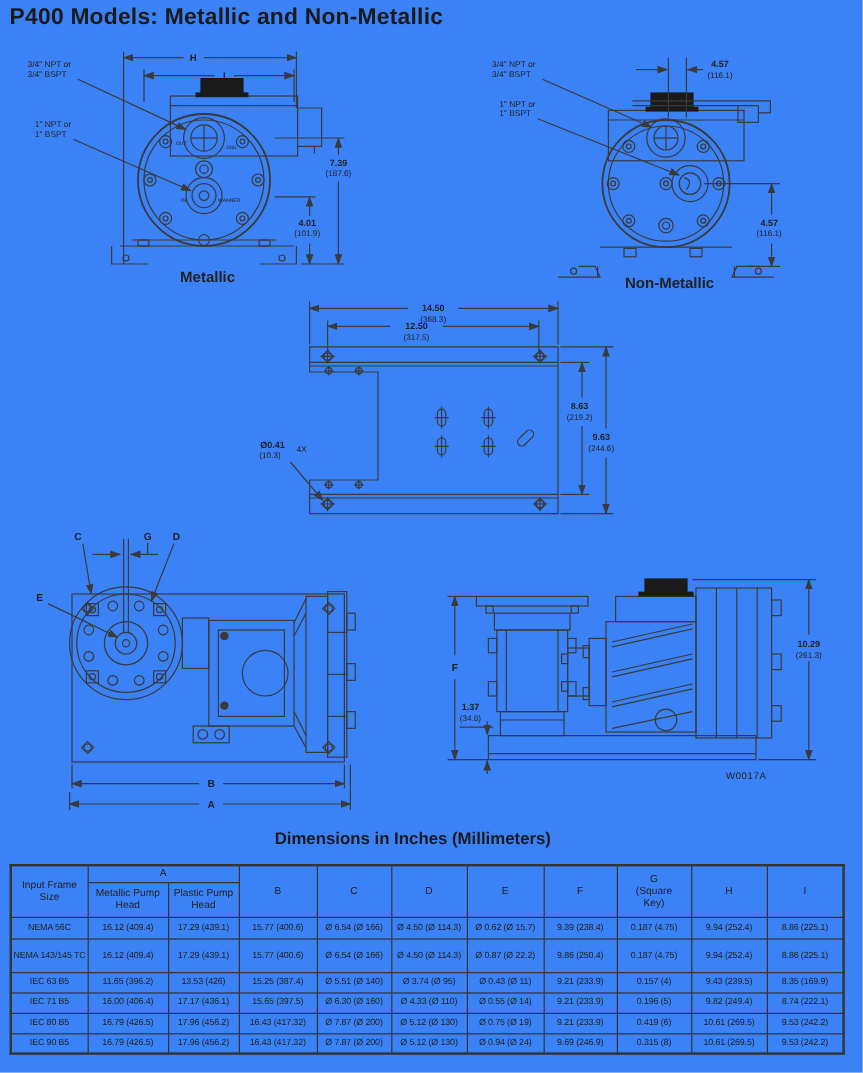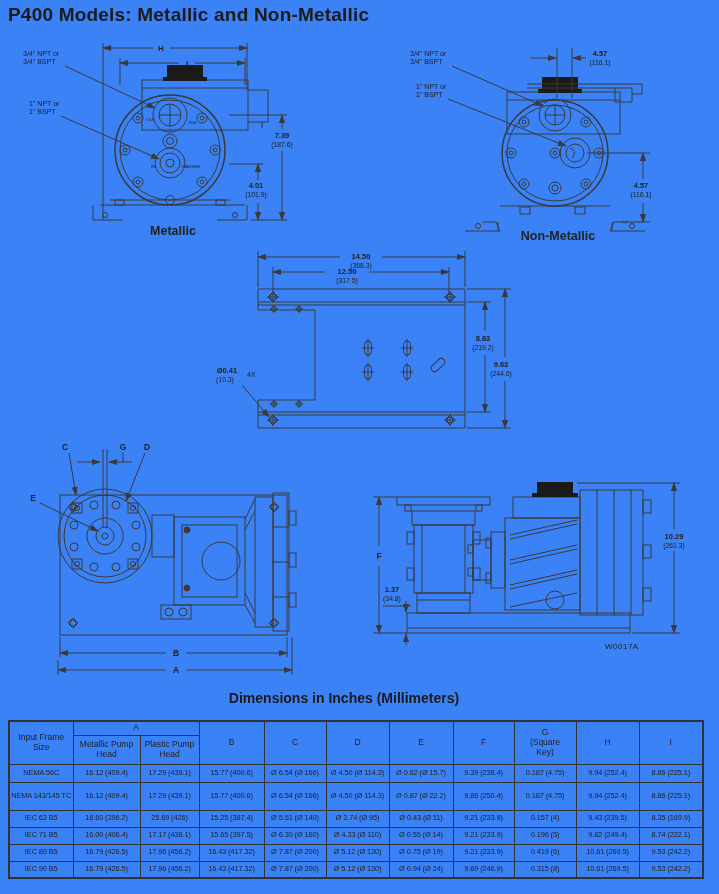--- a/index.html
+++ b/index.html
@@ -501,22 +501,22 @@
         <td>Ø 6.54 (Ø 166)</td>
         <td>Ø 4.50 (Ø 114.3)</td>
         <td>Ø 0.87 (Ø 22.2)</td>
         <td>9.86 (250.4)</td>
         <td>0.187 (4.75)</td>
         <td>9.94 (252.4)</td>
         <td>8.86 (225.1)</td>
       </tr>
       <tr class="r-s">
         <td>IEC 63 B5</td>
-        <td>18.60 (396.2)</td>
-        <td>25.69 (426)</td>
+        <td>11.65 (396.2)</td>
+        <td>13.53 (426)</td>
         <td>15.25 (387.4)</td>
         <td>Ø 5.51 (Ø 140)</td>
         <td>Ø 3.74 (Ø 95)</td>
         <td>Ø 0.43 (Ø 11)</td>
         <td>9.21 (233.9)</td>
         <td>0.157 (4)</td>
         <td>9.43 (239.5)</td>
         <td>8.35 (169.9)</td>
       </tr>
       <tr class="r-s">

